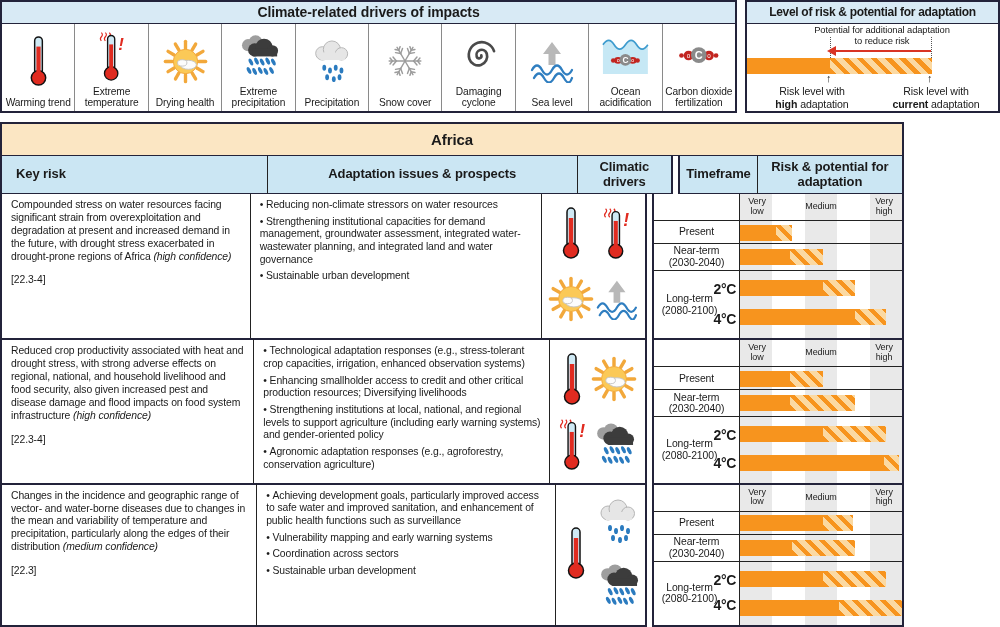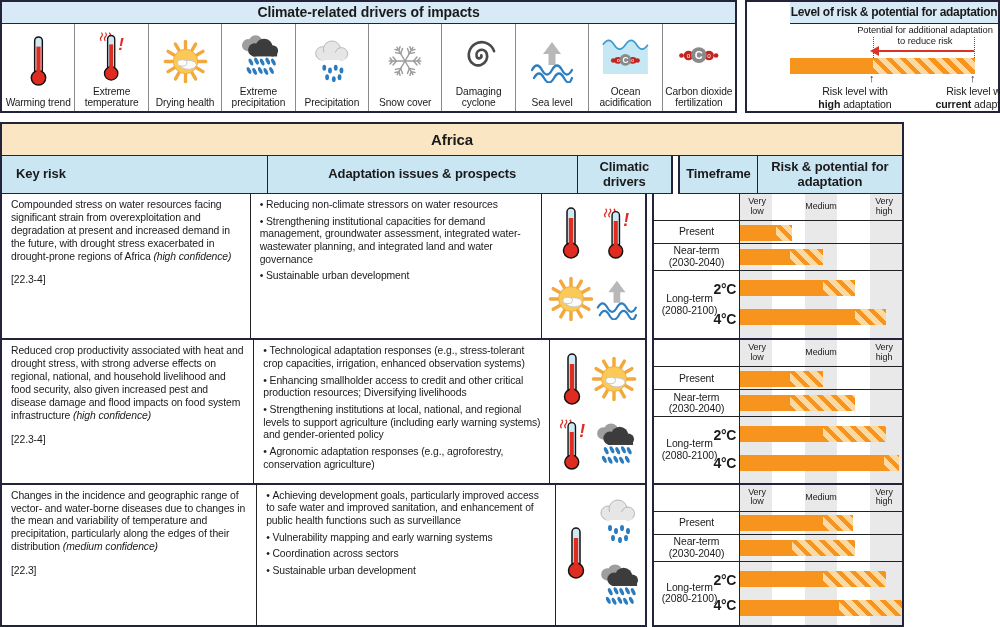--- a/index.html
+++ b/index.html
@@ -24,21 +24,21 @@
                border-bottom:1.5px solid var(--bd);text-align:center;font-weight:bold;font-size:14px;}
   .icons-row{flex:1;display:flex;min-height:0;}
   .icon-cell{flex:1;border-right:1px solid #8a8a8a;display:flex;flex-direction:column;
              align-items:center;justify-content:flex-end;padding:2px 1px 3px;min-width:0;}
   .icon-cell:last-child{border-right:none;}
   .icon-box{flex:1;display:flex;align-items:center;justify-content:center;min-height:0;}
   .icon-label{font-size:10.2px;line-height:1.08;text-align:center;max-width:69px;}
 
   
   .legend-panel{position:absolute;left:745px;top:0;width:255px;height:113px;border:2px solid var(--bd);
-                box-sizing:border-box;background:#fff;padding-left:43px;}
+                box-sizing:border-box;background:#fff;}
   .legend-title{height:21px;line-height:20px;background:var(--hdrblue);border-bottom:1.5px solid var(--bd);
                 text-align:center;font-weight:bold;font-size:12px;letter-spacing:-0.3px;}
   .legend-body{position:relative;height:calc(100% - 22.5px);}
   .legend-note{position:absolute;left:55px;top:1px;width:160px;text-align:center;font-size:9.4px;line-height:1.15;}
   .dotline{position:absolute;top:13px;height:21px;width:0;border-left:1.5px dotted #555;}
   .legend-arrow{position:absolute;left:88px;top:25.5px;width:96px;height:2.6px;background:var(--red);}
   .legend-arrow::before{content:"";position:absolute;left:-8px;top:-4px;width:0;height:0;
       border-top:5.4px solid transparent;border-bottom:5.4px solid transparent;border-right:9px solid var(--red);}
   .legend-bar{position:absolute;left:0;top:34px;width:185px;height:16px;}
   .legend-bar .solid{position:absolute;left:0;top:0;width:83px;height:16px;background:var(--orange);}

